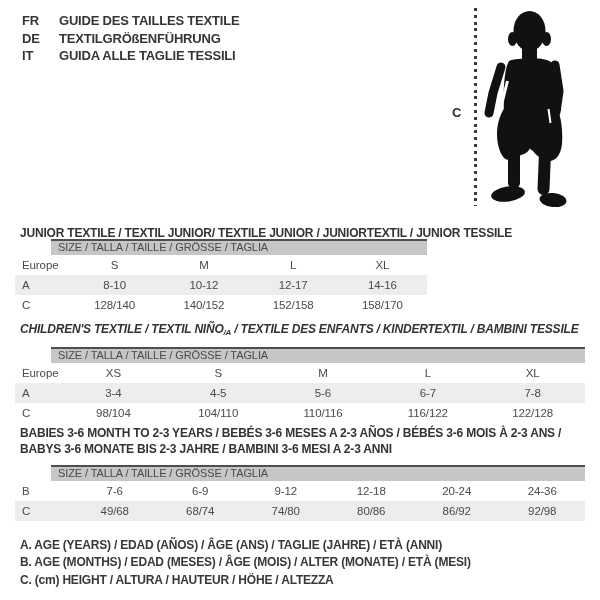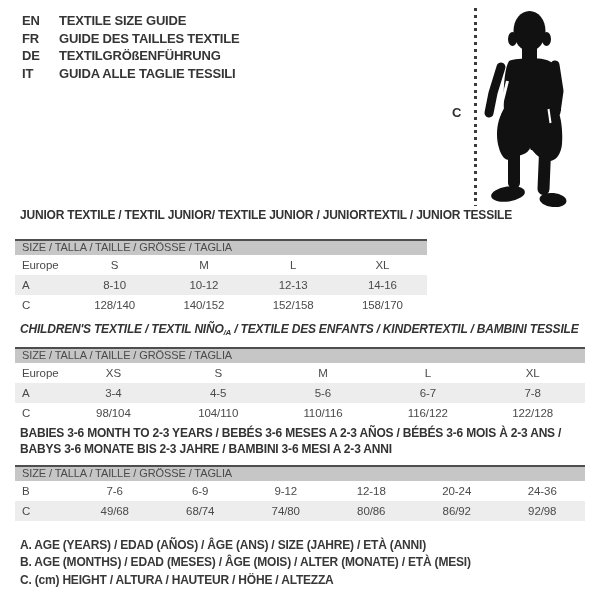--- a/index.html
+++ b/index.html
@@ -24,56 +24,52 @@
     position: absolute; left: 474px; top: 8px; width: 2.5px; height: 198px;
     background: repeating-linear-gradient(to bottom, #3b3b3b 0px, #3b3b3b 3px, transparent 3px, transparent 6.8px);
   }
   .fig-c { position: absolute; left: 452px; top: 105px; font-size: 13px; font-weight: 700; color: #2e2e2e; }
   .baby-svg { position: absolute; left: 483px; top: 9px; }
 
   
   .sec-title { position: absolute; left: 20px; font-size: 12px; font-weight: 700; letter-spacing: -0.2px; color: #333333; white-space: nowrap; }
   .sec-title .sub { font-size: 8px; vertical-align: -2px; }
   .sec-title .tline { display: block; line-height: 15.5px; }
-  .t1 { top: 208px; }
+  .t1 { top: 226px; }
   .t2 { top: 322px; font-style: italic; }
   .t3 { top: 426px; }
 
   
   .size-table-wrap { position: absolute; left: 15px; }
   .w1 { top: 239px; width: 412px; }
   .w2 { top: 347px; width: 570px; }
   .w3 { top: 465px; width: 570px; }
   .size-bar {
     height: 16px; line-height: 13px; padding-left: 7px;
     background: #c6c6c6; border-top: 2px solid #4e4e4e;
-    font-size: 11px; color: #4a4a4a; letter-spacing: -0.1px;
+    font-size: 11px; color: #4a4a4a; letter-spacing: -0.1px; margin-left: 36px;
   }
   table.size-table { border-collapse: collapse; table-layout: fixed; width: 100%; }
   table.size-table td {
     height: 20px; font-size: 11.5px; color: #4a4a4a; text-align: center;
     padding: 0; letter-spacing: -0.1px; vertical-align: middle;
   }
   table.size-table td:first-child { text-align: left; padding-left: 7px; }
   table.size-table tbody tr:nth-child(2) { background: #ededed; }
 
   
   .legend { position: absolute; left: 20px; top: 537px; }
   .legend-row { line-height: 17.4px; font-size: 12px; font-weight: 700; letter-spacing: -0.2px; color: #383838; white-space: nowrap; }
 </style>
 </head>
 <body>
 
 <div class="canvas">
 
   <div class="langs">
-    <div class="lang-row">
-      <span class="lang-code">EN</span>
-      <span class="lang-label">TEXTILE SIZE GUIDE</span>
-    </div>
     <div class="lang-row">
       <span class="lang-code">FR</span>
       <span class="lang-label">GUIDE DES TAILLES TEXTILE</span>
     </div>
     <div class="lang-row">
       <span class="lang-code">DE</span>
       <span class="lang-label">TEXTILGRÖßENFÜHRUNG</span>
     </div>
     <div class="lang-row">
       <span class="lang-code">IT</span>
@@ -115,21 +111,21 @@
             <td>Europe</td>
             <td>S</td>
             <td>M</td>
             <td>L</td>
             <td>XL</td>
           </tr>
           <tr>
             <td>A</td>
             <td>8-10</td>
             <td>10-12</td>
-            <td>12-13</td>
+            <td>12-17</td>
             <td>14-16</td>
           </tr>
           <tr>
             <td>C</td>
             <td>128/140</td>
             <td>140/152</td>
             <td>152/158</td>
             <td>158/170</td>
           </tr>
         </tbody>
@@ -199,18 +195,18 @@
             <td>74/80</td>
             <td>80/86</td>
             <td>86/92</td>
             <td>92/98</td>
           </tr>
         </tbody>
     </table>
   </div>
 
   <div class="legend">
-    <div class="legend-row">A. AGE (YEARS) / EDAD (AÑOS) / ÂGE (ANS) / SIZE (JAHRE) / ETÀ (ANNI)</div>
+    <div class="legend-row">A. AGE (YEARS) / EDAD (AÑOS) / ÂGE (ANS) / TAGLIE (JAHRE) / ETÀ (ANNI)</div>
     <div class="legend-row">B. AGE (MONTHS) / EDAD (MESES) / ÂGE (MOIS) / ALTER (MONATE) / ETÀ (MESI)</div>
     <div class="legend-row">C. (cm) HEIGHT / ALTURA / HAUTEUR / HÖHE / ALTEZZA</div>
   </div>
 
 </div>
 
 </body></html>

